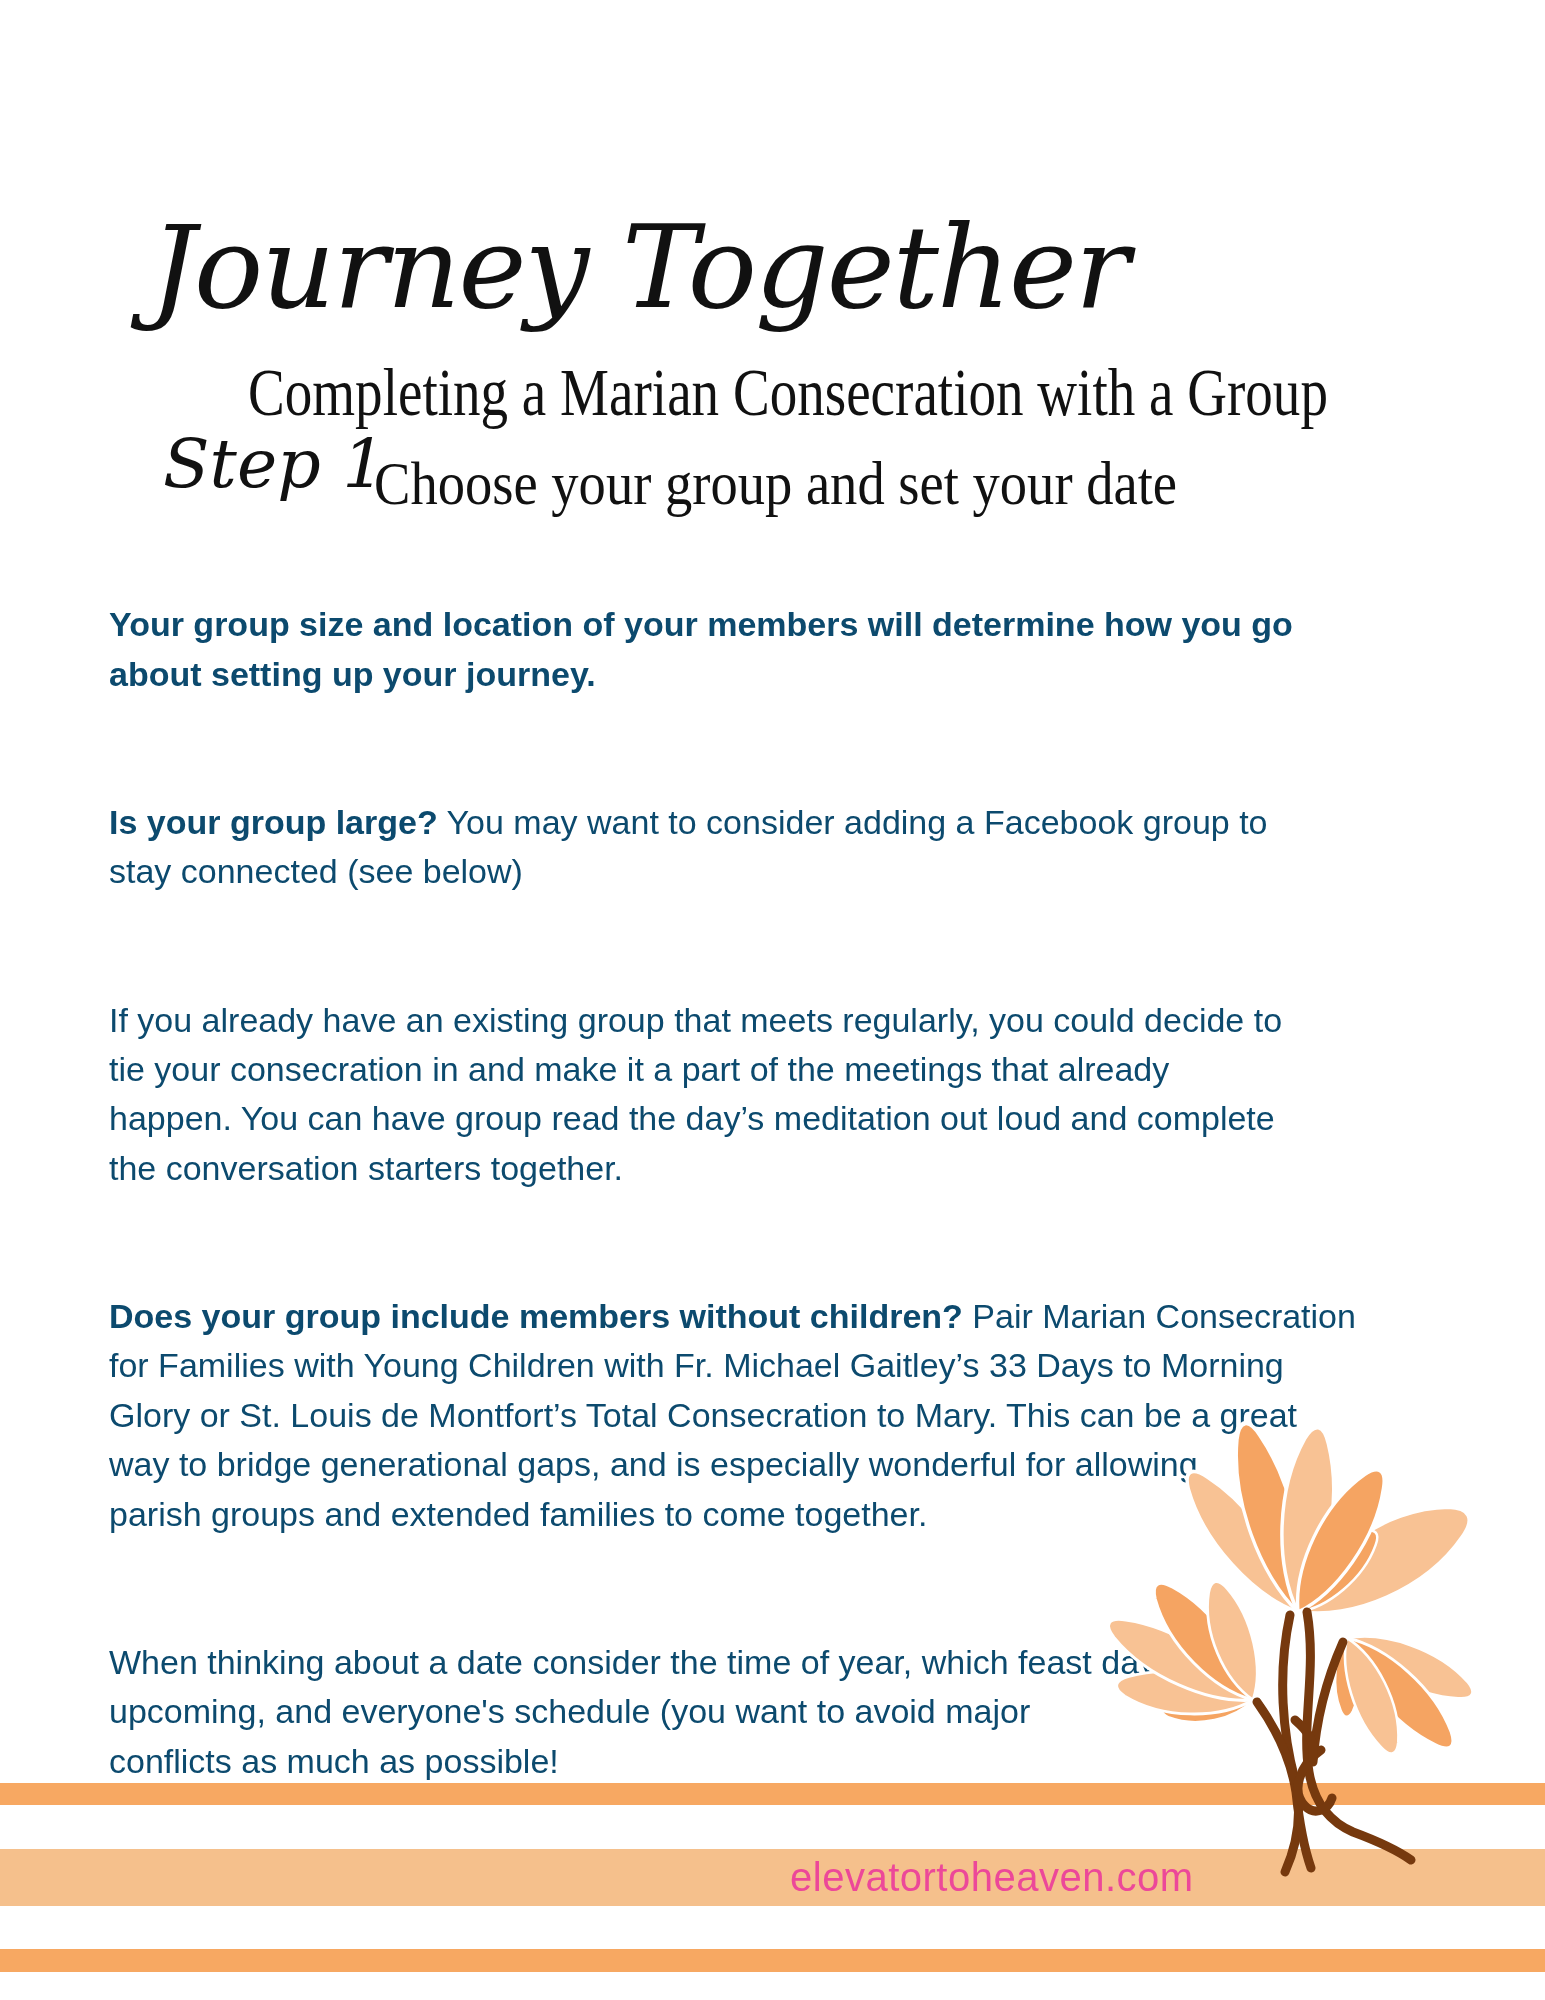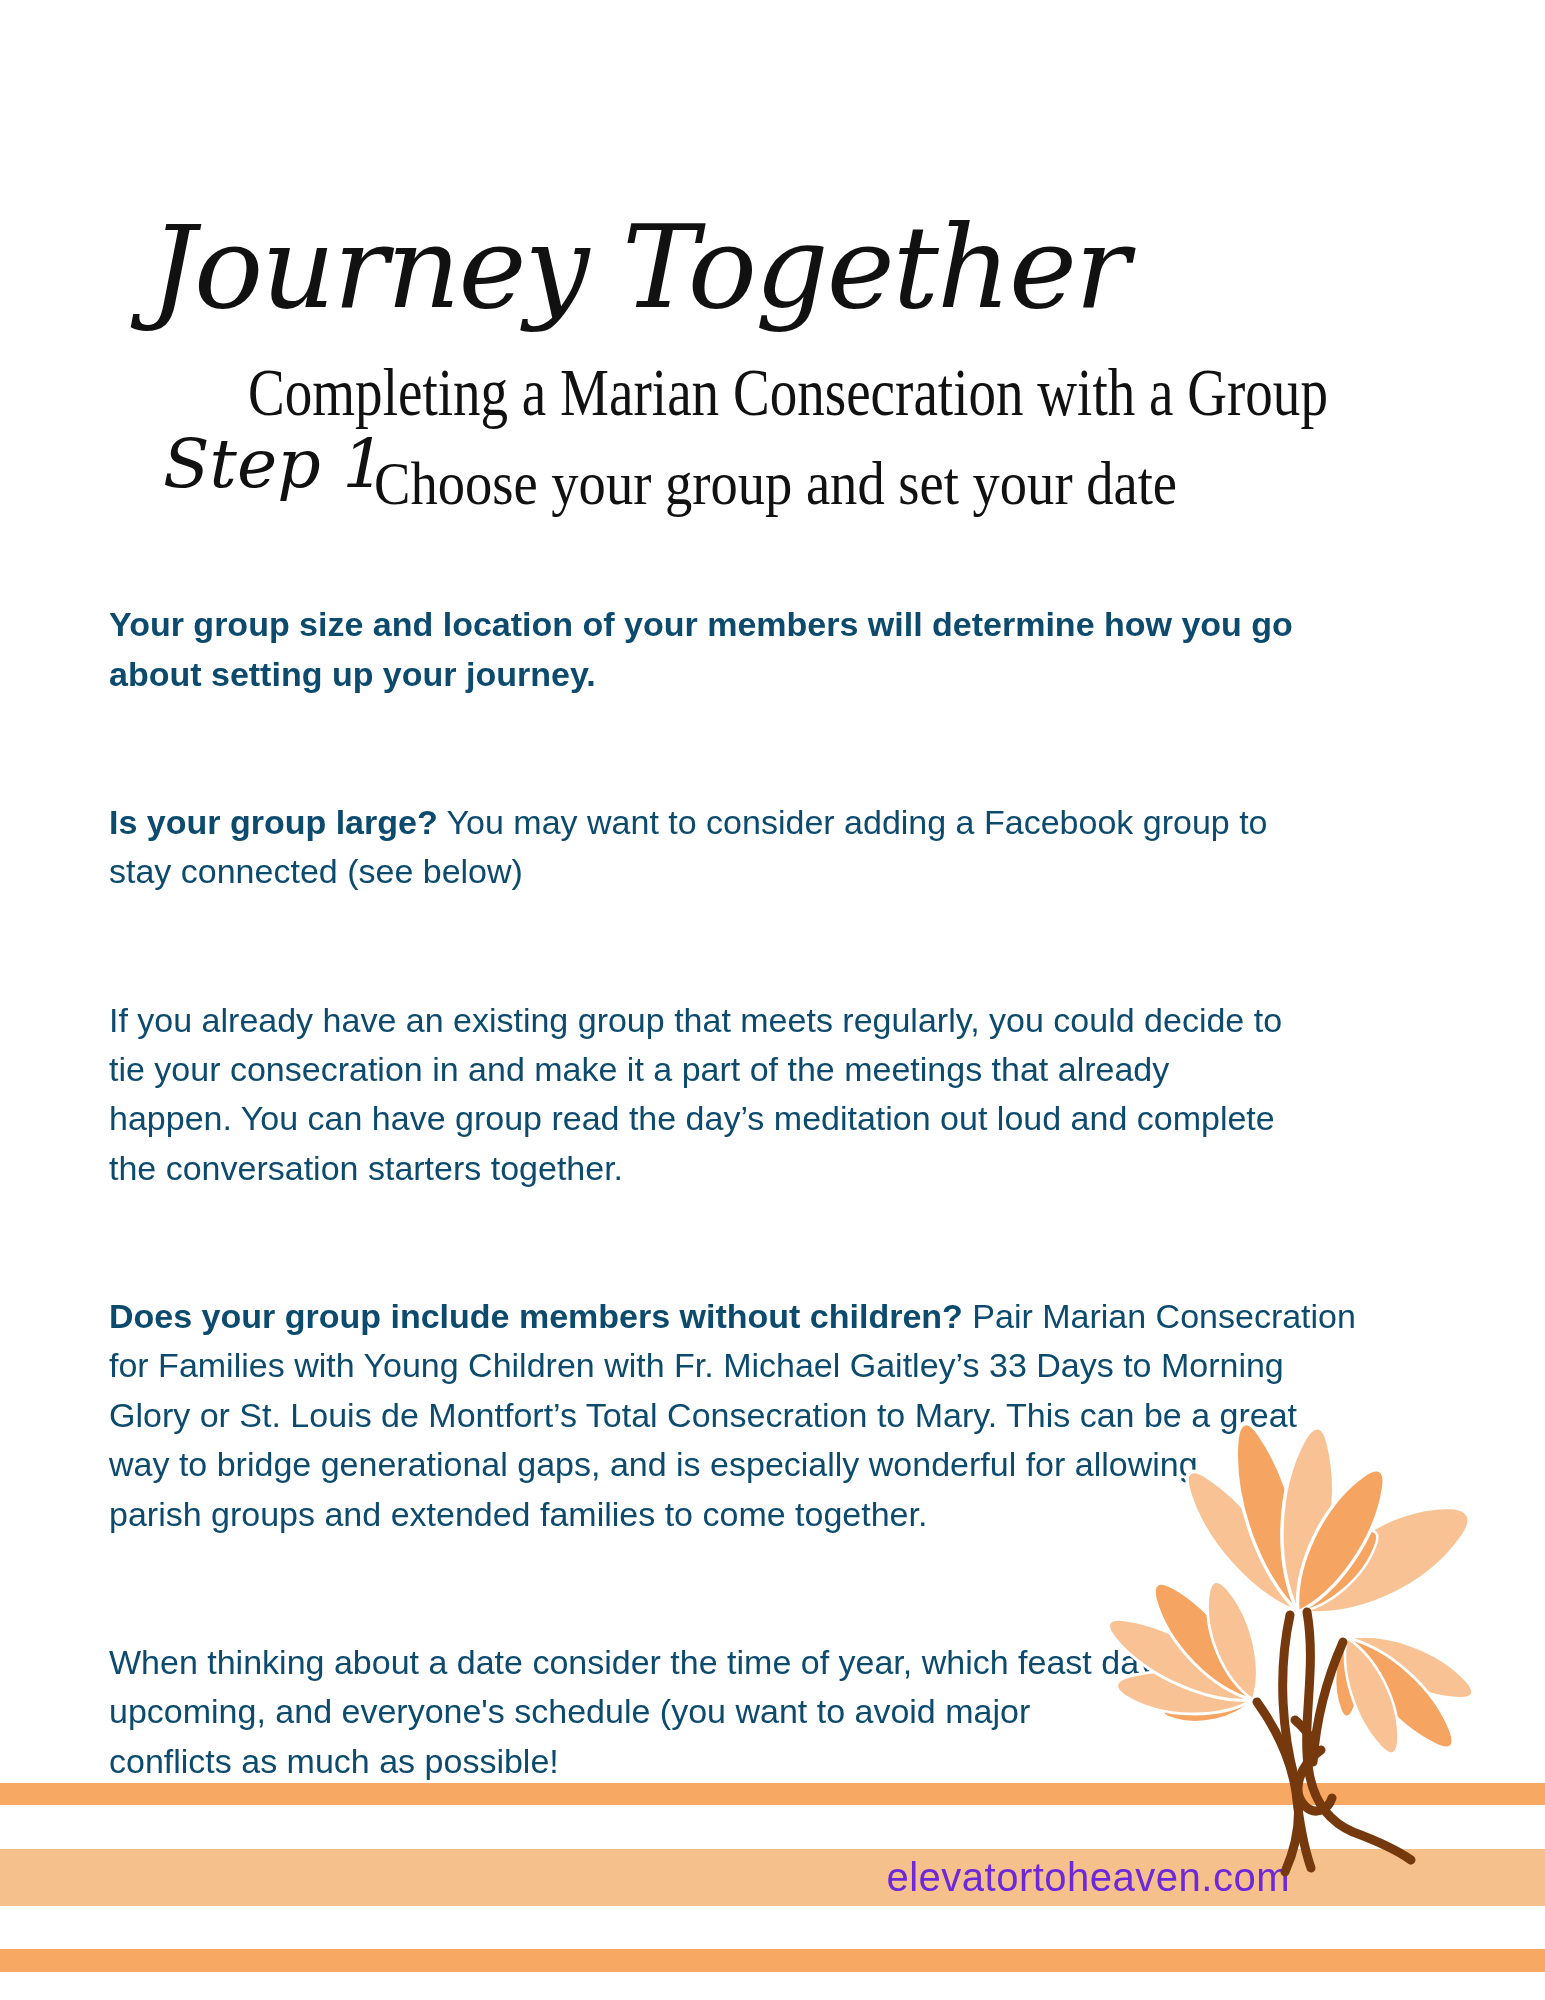--- a/index.html
+++ b/index.html
@@ -78,25 +78,25 @@
   .content .lead { font-weight: bold; }
   .stripe { position: absolute; left: 0; width: 100%; z-index: 1; }
   .stripe-1 { top: 1783px; height: 22px; background: #F7A862; }
   .stripe-2 { top: 1849px; height: 57px; background: #F5C08C; }
   .stripe-3 { top: 1949px; height: 23px; background: #F7A862; }
   .website {
     position: absolute;
     left: 790px;
     top: 1855px;
     width: 500px;
-    text-align: right;
+    text-align: left;
     font-size: 40px;
     font-weight: 300;
     letter-spacing: 0.5px;
-    color: #6d28d9;
+    color: #ec4899;
     z-index: 1;
   }
   .flower {
     position: absolute;
     left: 1085px;
     top: 1420px;
     width: 440px;
     height: 560px;
     z-index: 2;
   }

